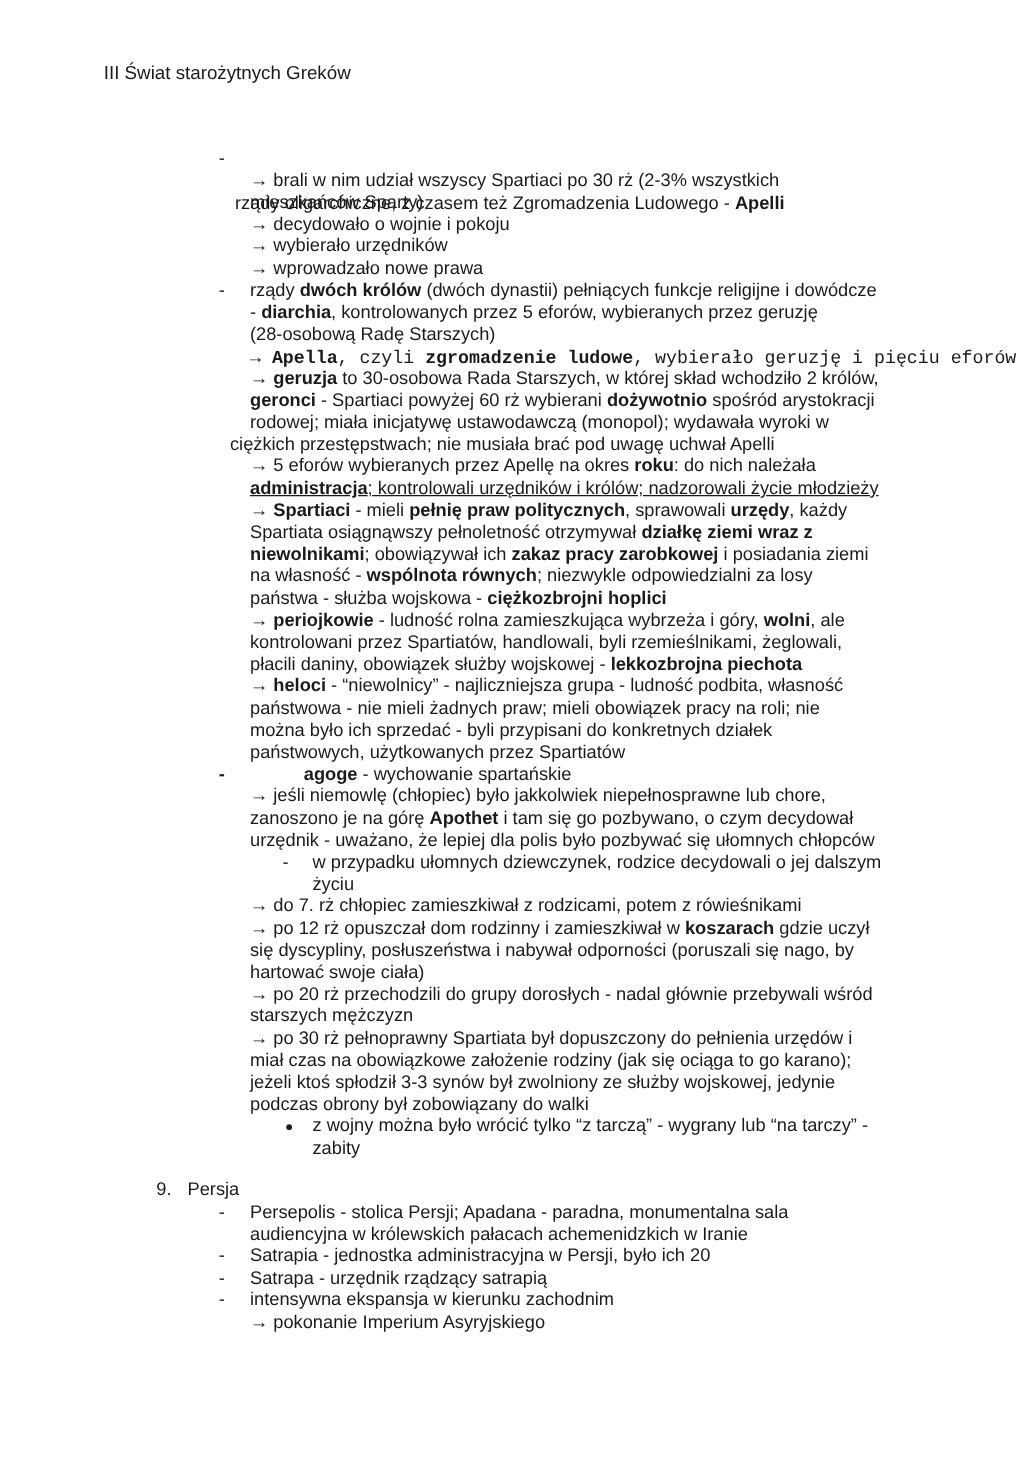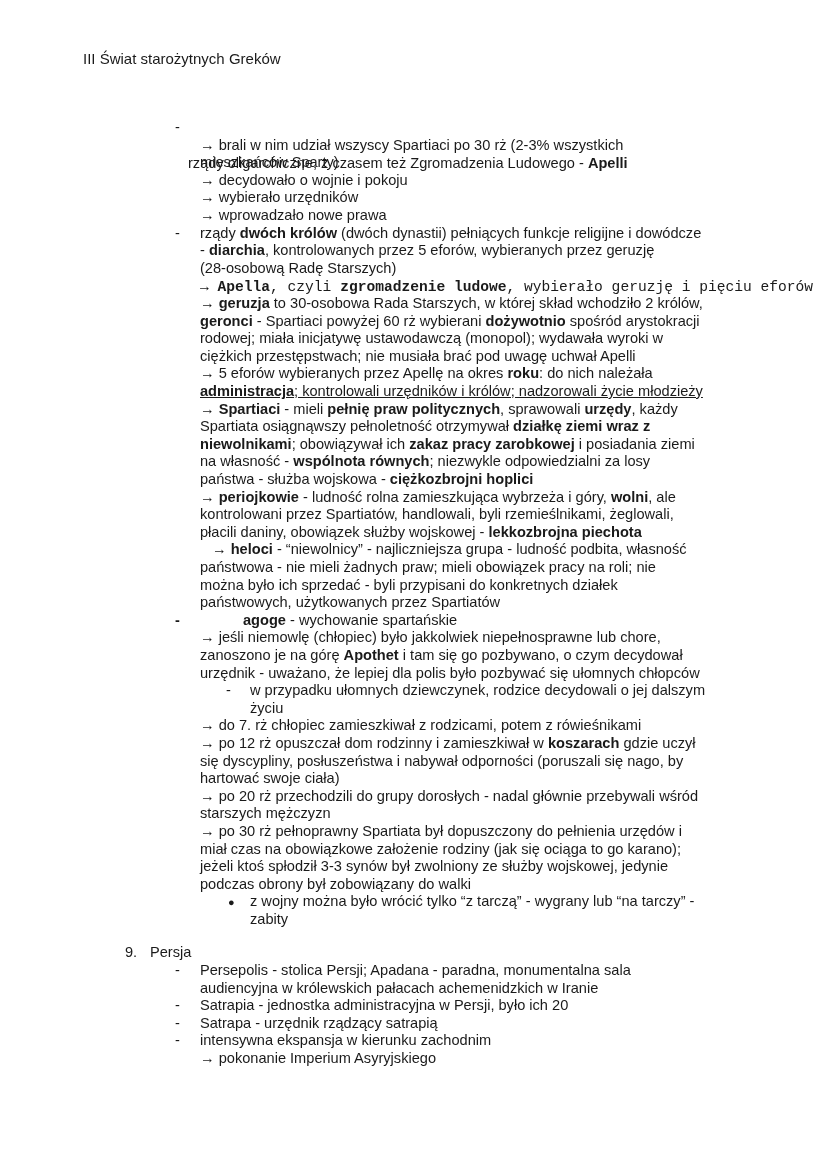--- a/index.html
+++ b/index.html
@@ -23,32 +23,32 @@
     <div class="line" style="left: 200px; top: 189.4px;"><span>→ wybierało urzędników</span></div>
     <div class="line" style="left: 200px; top: 207px; text-align: center;"><span>→ wprowadzało nowe prawa</span></div>
     <div class="dash" style="left: 175px; top: 224.6px; line-height: 17.6px;">-</div>
     <div class="line" style="left: 200px; top: 224.6px;"><span>rządy </span><b>dwóch królów</b><span> (dwóch dynastii) pełniących funkcje religijne i dowódcze</span></div>
     <div class="line" style="left: 200px; top: 242.2px;"><span>- </span><b>diarchia</b><span>, kontrolowanych przez 5 eforów, wybieranych przez geruzję</span></div>
     <div class="line" style="left: 200px; top: 259.8px;"><span>(28-osobową Radę Starszych)</span></div>
     <div class="line" style="left: 200px; top: 279px; font-family: Liberation Mono, monospace;"><span>→ </span><b>Apella</b><span>, czyli </span><b>zgromadzenie ludowe</b><span>, wybierało geruzję i pięciu eforów</span></div>
     <div class="line" style="left: 200px; top: 295px;"><span>→ </span><b>geruzja</b><span> to 30-osobowa Rada Starszych, w której skład wchodziło 2 królów,</span></div>
     <div class="line" style="left: 200px; top: 312.6px;"><b>geronci</b><span> - Spartiaci powyżej 60 rż wybierani </span><b>dożywotnio</b><span> spośród arystokracji</span></div>
     <div class="line" style="left: 200px; top: 330.2px;"><span>rodowej; miała inicjatywę ustawodawczą (monopol); wydawała wyroki w</span></div>
-    <div class="line" style="left: 200px; top: 347.8px; text-align: center;"><span>ciężkich przestępstwach; nie musiała brać pod uwagę uchwał Apelli</span></div>
+    <div class="line" style="left: 184px; top: 347.8px; text-align: center;"><span>ciężkich przestępstwach; nie musiała brać pod uwagę uchwał Apelli</span></div>
     <div class="line" style="left: 200px; top: 365.4px;"><span>→ 5 eforów wybieranych przez Apellę na okres </span><b>roku</b><span>: do nich należała</span></div>
     <div class="line" style="left: 200px; top: 383px; text-decoration: underline;"><b>administracja</b><span>; kontrolowali urzędników i królów; nadzorowali życie młodzieży</span></div>
     <div class="line" style="left: 200px; top: 400.6px;"><span>→ </span><b>Spartiaci</b><span> - mieli </span><b>pełnię praw politycznych</b><span>, sprawowali </span><b>urzędy</b><span>, każdy</span></div>
     <div class="line" style="left: 200px; top: 418.2px;"><span>Spartiata osiągnąwszy pełnoletność otrzymywał </span><b>działkę ziemi wraz z</b></div>
     <div class="line" style="left: 200px; top: 435.8px;"><b>niewolnikami</b><span>; obowiązywał ich </span><b>zakaz pracy zarobkowej</b><span> i posiadania ziemi</span></div>
     <div class="line" style="left: 200px; top: 453.4px;"><span>na własność - </span><b>wspólnota równych</b><span>; niezwykle odpowiedzialni za losy</span></div>
     <div class="line" style="left: 200px; top: 471px;"><span>państwa - służba wojskowa - </span><b>ciężkozbrojni hoplici</b></div>
     <div class="line" style="left: 200px; top: 488.6px;"><span>→ </span><b>periojkowie</b><span> - ludność rolna zamieszkująca wybrzeża i góry, </span><b>wolni</b><span>, ale</span></div>
     <div class="line" style="left: 200px; top: 506.2px;"><span>kontrolowani przez Spartiatów, handlowali, byli rzemieślnikami, żeglowali,</span></div>
     <div class="line" style="left: 200px; top: 523.8px;"><span>płacili daniny, obowiązek służby wojskowej - </span><b>lekkozbrojna piechota</b></div>
-    <div class="line" style="left: 200px; top: 541.4px; margin-left: 12px;"><span>→ </span><b>heloci</b><span> - “niewolnicy” - najliczniejsza grupa - ludność podbita, własność</span></div>
+    <div class="line" style="left: 200px; top: 541.4px;"><span>→ </span><b>heloci</b><span> - “niewolnicy” - najliczniejsza grupa - ludność podbita, własność</span></div>
     <div class="line" style="left: 200px; top: 559px;"><span>państwowa - nie mieli żadnych praw; mieli obowiązek pracy na roli; nie</span></div>
     <div class="line" style="left: 200px; top: 576.6px;"><span>można było ich sprzedać - byli przypisani do konkretnych działek</span></div>
     <div class="line" style="left: 200px; top: 594.2px;"><span>państwowych, użytkowanych przez Spartiatów</span></div>
     <div class="dash" style="left: 175px; top: 611.8px; line-height: 17.6px; font-weight: bold;">-</div>
     <div class="line" style="left: 200px; top: 611.8px; margin-left: 43px;"><b>agoge</b><span> - wychowanie spartańskie</span></div>
     <div class="line" style="left: 200px; top: 629.4px;"><span>→ jeśli niemowlę (chłopiec) było jakkolwiek niepełnosprawne lub chore,</span></div>
     <div class="line" style="left: 200px; top: 647px;"><span>zanoszono je na górę </span><b>Apothet</b><span> i tam się go pozbywano, o czym decydował</span></div>
     <div class="line" style="left: 200px; top: 664.6px;"><span>urzędnik - uważano, że lepiej dla polis było pozbywać się ułomnych chłopców</span></div>
     <div class="dash" style="left: 226px; top: 682.2px; line-height: 17.6px;">-</div>
     <div class="line" style="left: 250px; top: 682.2px;"><span>w przypadku ułomnych dziewczynek, rodzice decydowali o jej dalszym</span></div>

